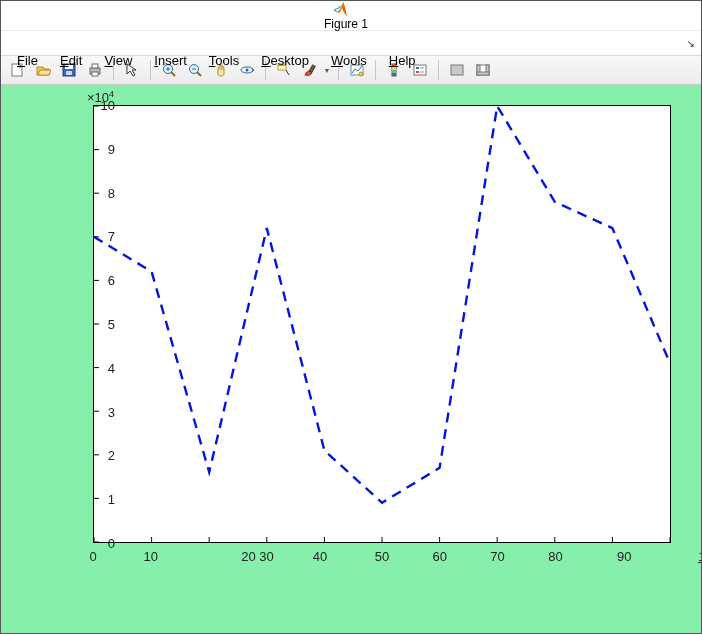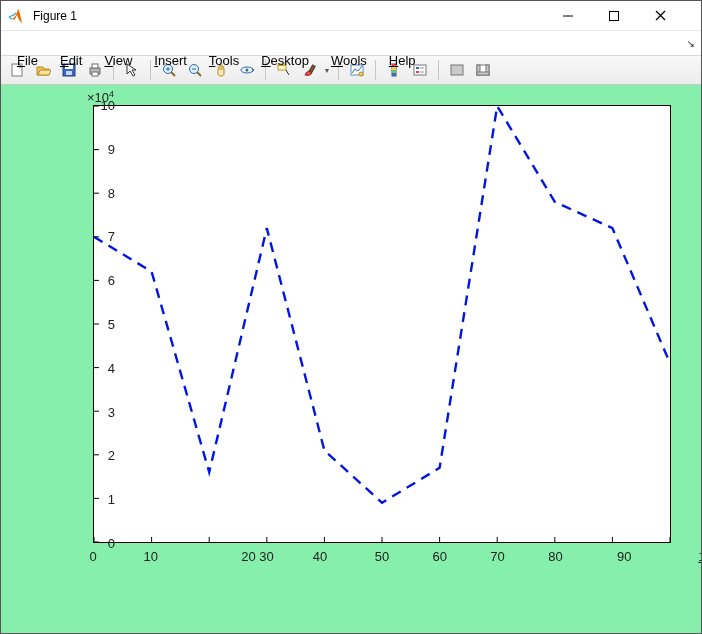--- a/index.html
+++ b/index.html
@@ -12,20 +12,21 @@
     overflow: hidden;
     border: 1px solid #555;
   }
   .titlebar {
     height: 30px;
     display: flex;
     align-items: center;
     padding: 0 18px 0 8px;
     background: #fff;
     border-bottom: 1px solid #e8e8e8;
+    flex-direction: column;
   }
   .titlebar .app-icon {
     width: 16px; height: 16px;
     margin-right: 8px;
     display: inline-flex;
   }
   .titlebar .title { flex: 1; font-size: 12px; color: #000; }
   .win-btns { display: flex; gap: 0; }
   .win-btn {
     width: 46px; height: 30px;

